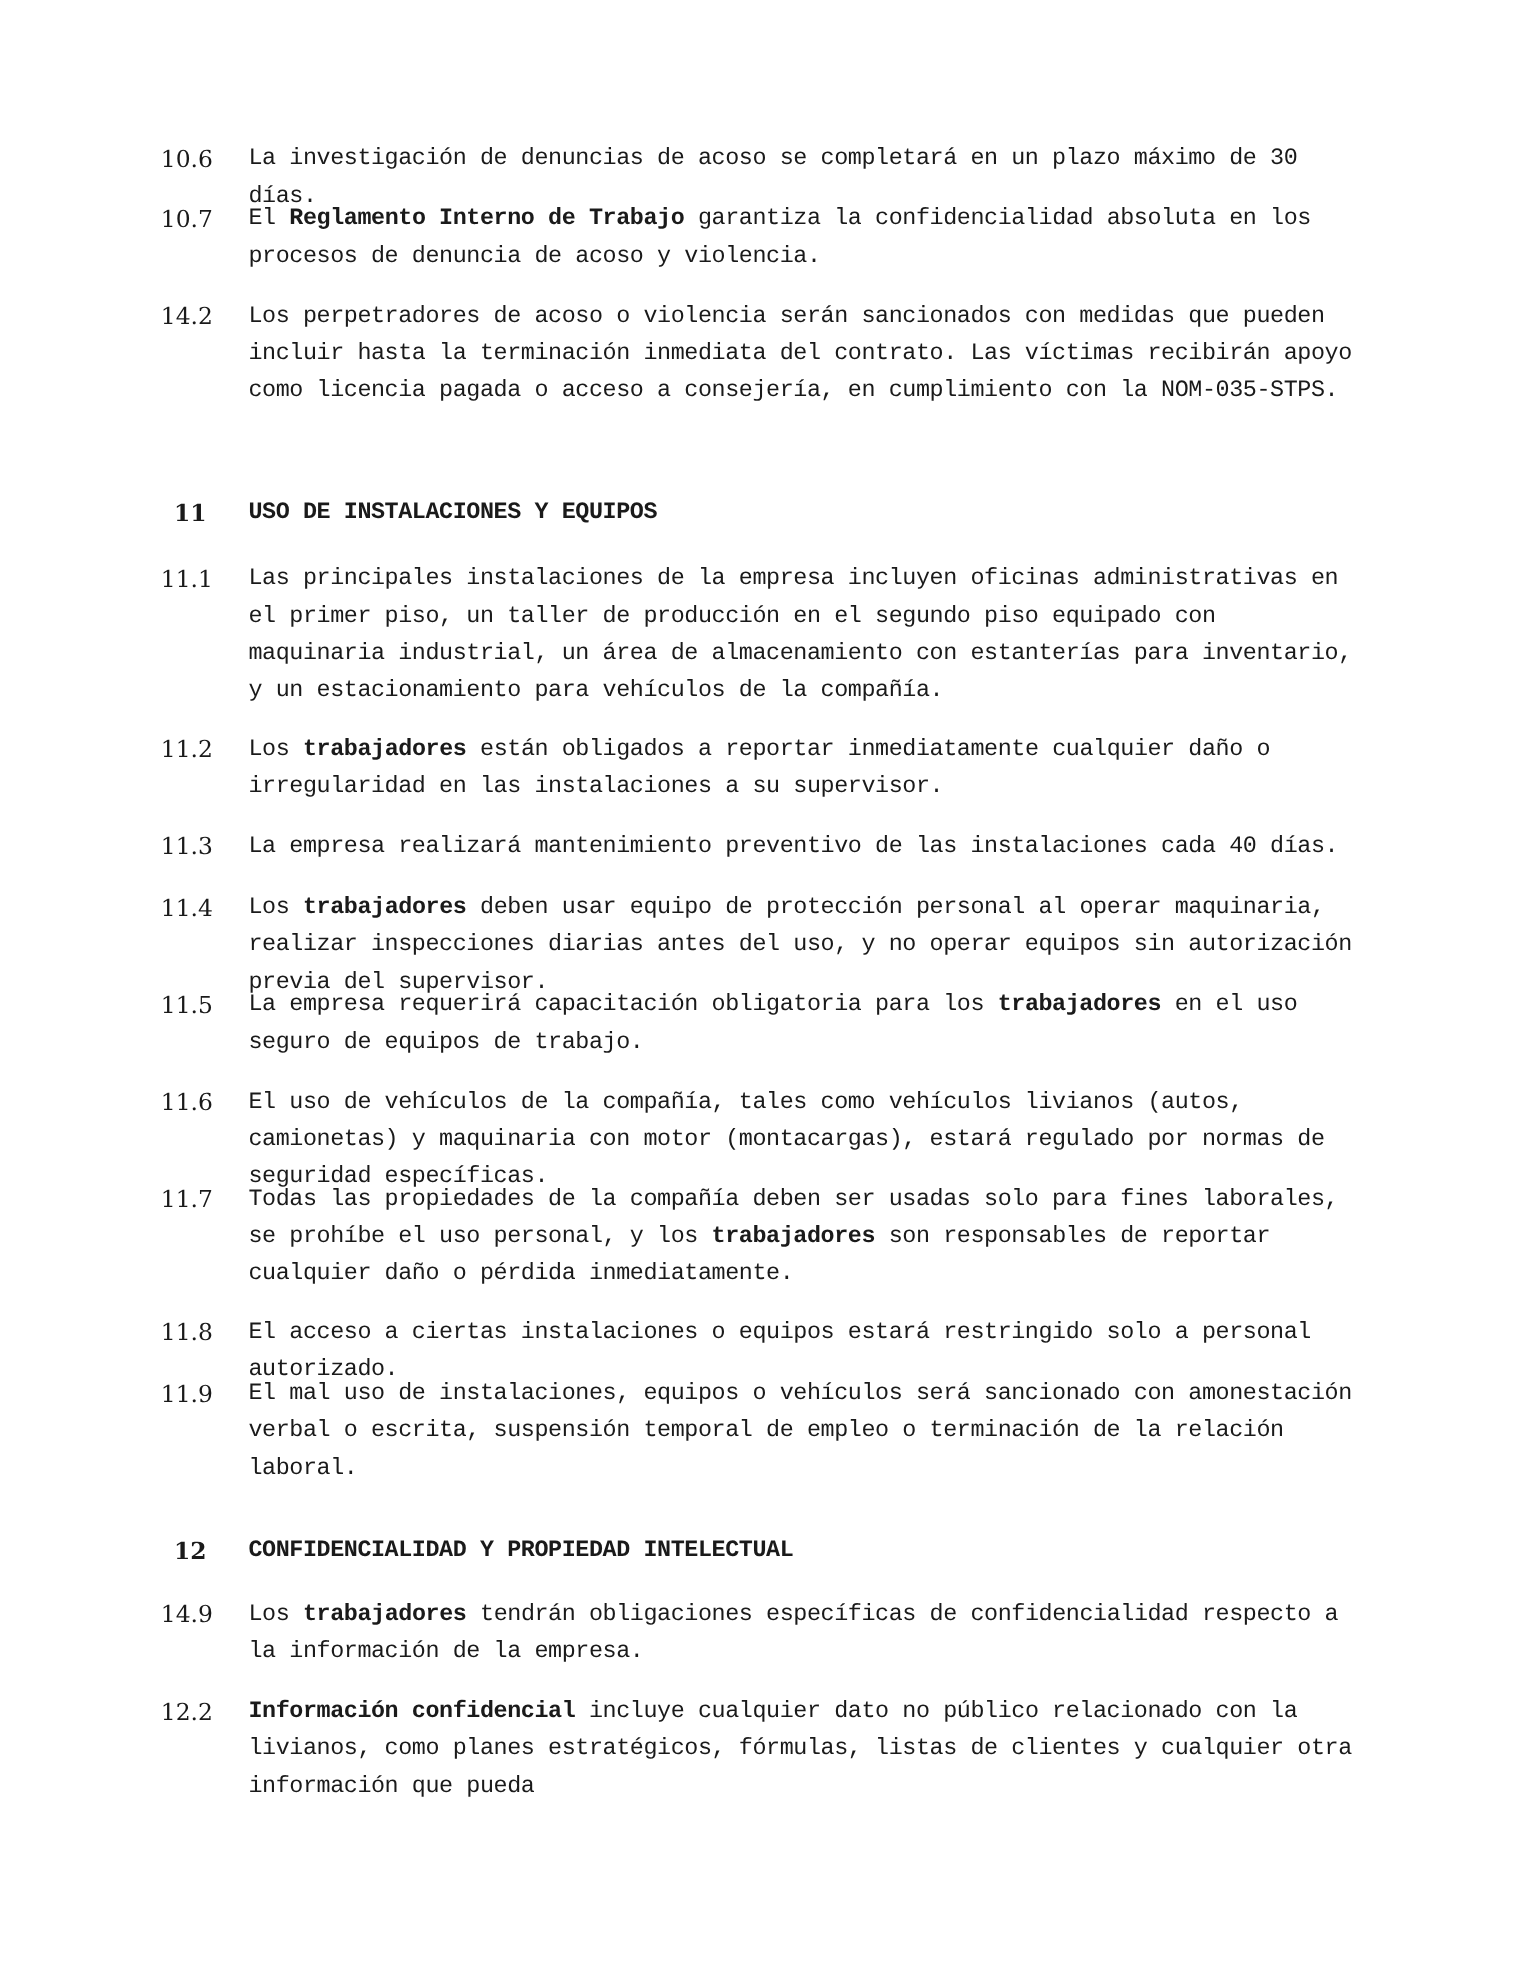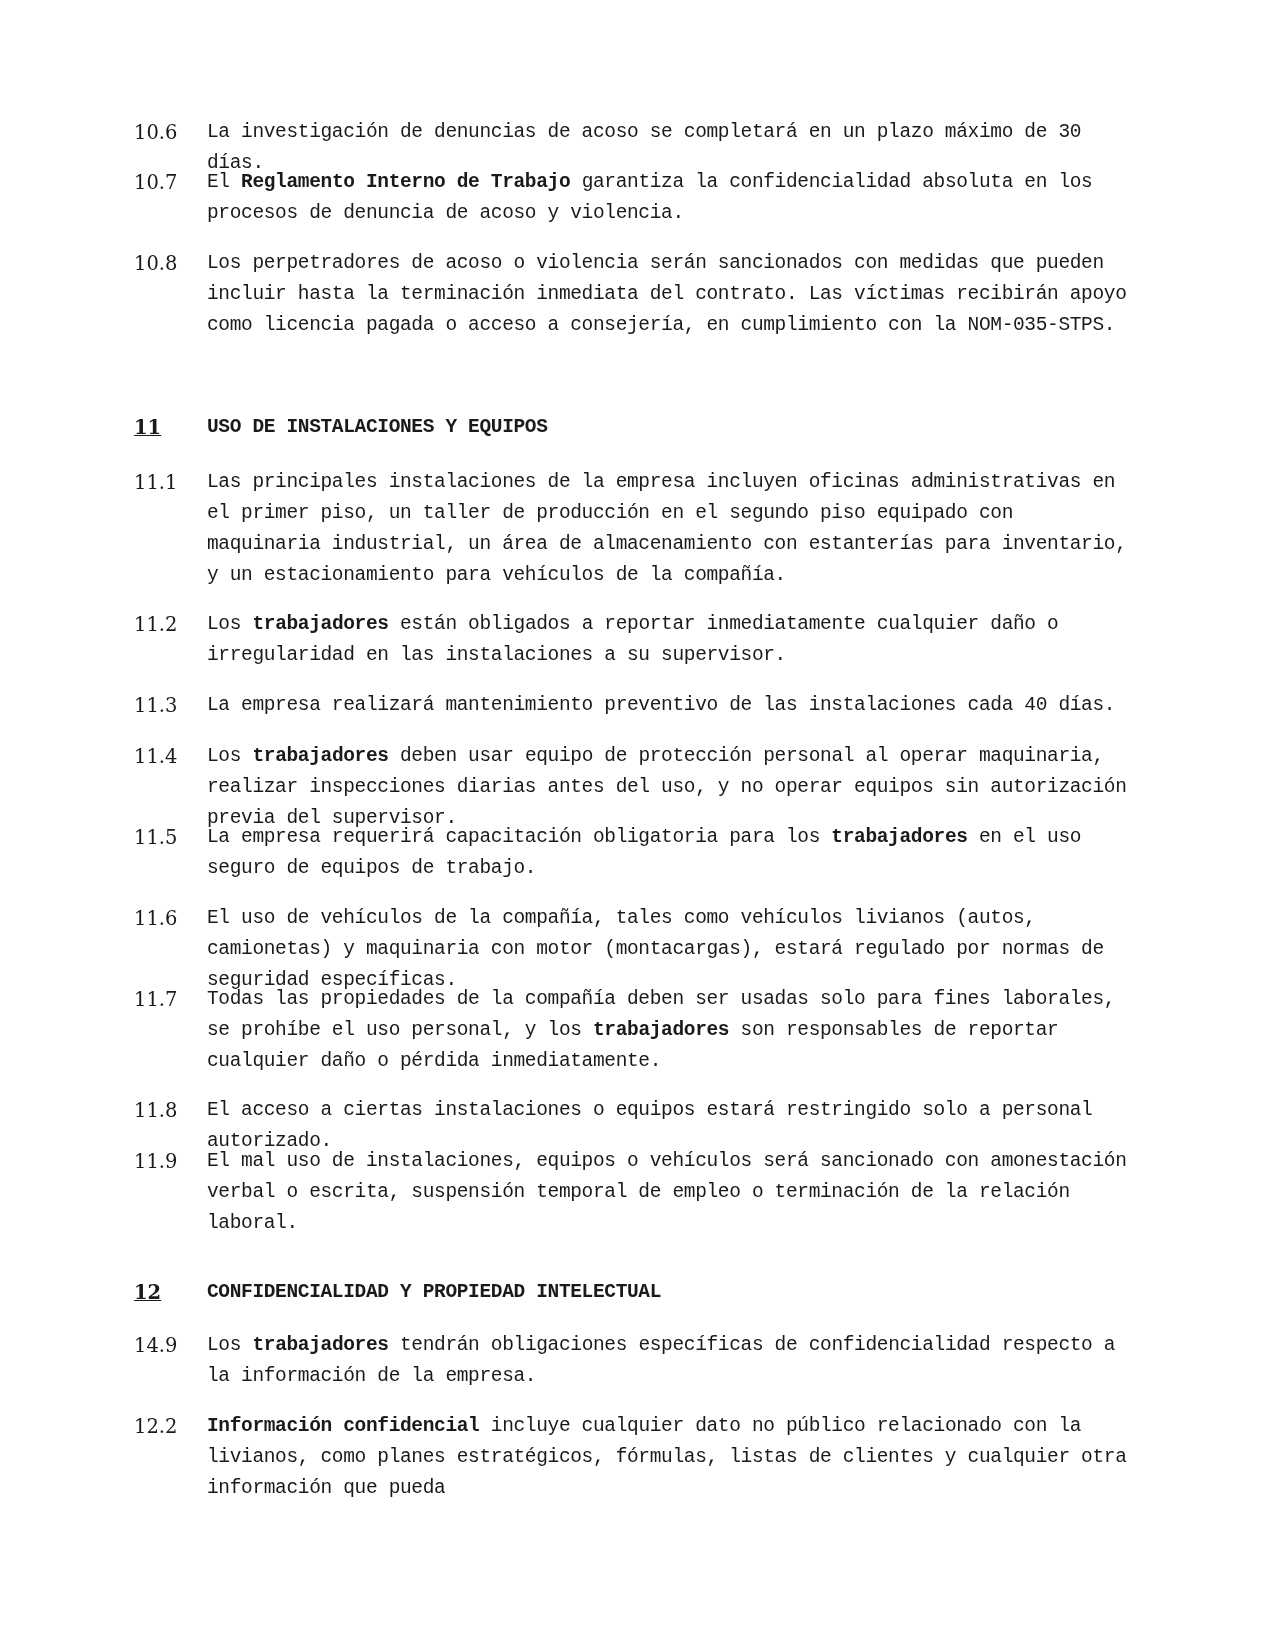--- a/index.html
+++ b/index.html
@@ -6,36 +6,36 @@
   body { width: 1275px; height: 1650px; position: relative; overflow: hidden;
          font-family: "DejaVu Serif", "Liberation Serif", serif; color: #1a1a1a; }
   .page { position: absolute; left: 0; top: 0; width: 1275px; }
   .item { position: absolute; left: 0; width: 1275px; }
   .num { position: absolute; width: 50px; text-align: left; left: 134px;
          font-size: 19.5px; line-height: 31px; }
   .txt { position: absolute; left: 207px; width: 930px; font-size: 19.5px; line-height: 31px;
          letter-spacing: -0.35px; font-family: Liberation Mono, monospace; }
   .txt b { font-weight: bold; }
   .heading .num, .heading .txt { font-weight: bold; }
-  .heading .num { left: 134px; width: 50px; text-decoration: underline; }
+  .heading .num { left: 145px; width: 50px; }
 </style>
 </head>
 <body>
 
 <div class="page" id="page">
     <div class="item" style="top: 117px;">
       <div class="num">10.6</div>
       <div class="txt"><span>La investigación de denuncias de acoso se completará en un plazo máximo de 30 días.</span></div>
     </div>
     <div class="item" style="top: 167px;">
       <div class="num">10.7</div>
       <div class="txt"><span>El </span><b>Reglamento Interno de Trabajo</b><span> garantiza la confidencialidad absoluta en los procesos de denuncia de acoso y violencia.</span></div>
     </div>
     <div class="item" style="top: 248px;">
-      <div class="num">10.8</div>
+      <div class="num">14.2</div>
       <div class="txt"><span>Los perpetradores de acoso o violencia serán sancionados con medidas que pueden incluir hasta la terminación inmediata del contrato. Las víctimas recibirán apoyo como licencia pagada o acceso a consejería, en cumplimiento con la NOM-035-STPS.</span></div>
     </div>
     <div class="item heading" style="top: 412px;">
       <div class="num">11</div>
       <div class="txt"><b>USO DE INSTALACIONES Y EQUIPOS</b></div>
     </div>
     <div class="item" style="top: 467px;">
       <div class="num">11.1</div>
       <div class="txt"><span>Las principales instalaciones de la empresa incluyen oficinas administrativas en el primer piso, un taller de producción en el segundo piso equipado con maquinaria industrial, un área de almacenamiento con estanterías para inventario, y un estacionamiento para vehículos de la compañía.</span></div>
     </div>

